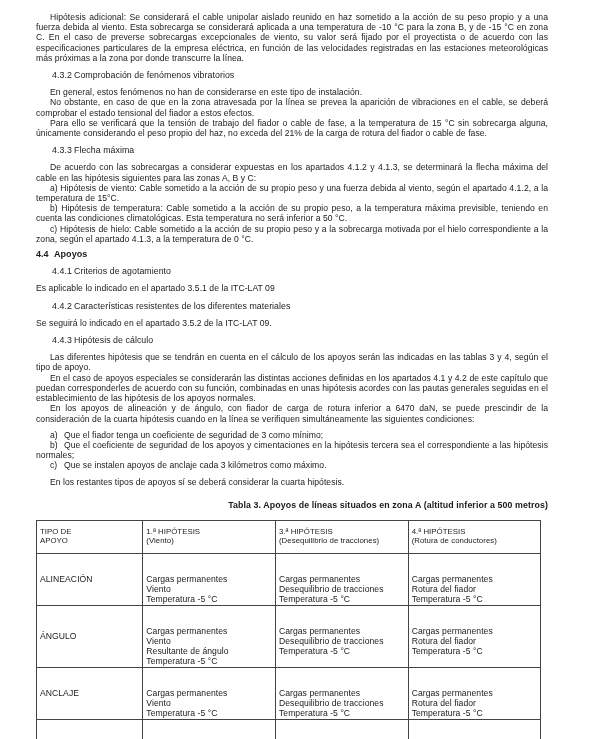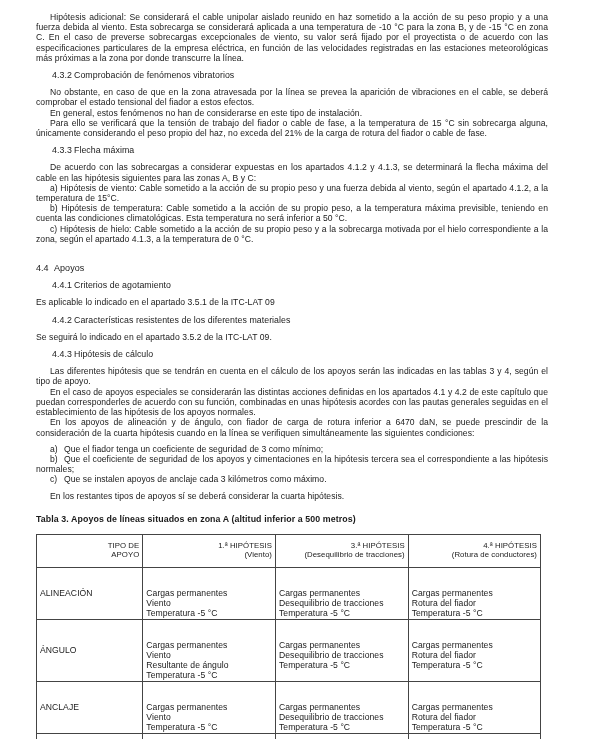--- a/index.html
+++ b/index.html
@@ -3,44 +3,44 @@
 <meta charset="utf-8">
 <style>
   html, body { margin:0; padding:0; background:#ffffff; }
   body { width:600px; height:739px; position:relative; overflow:hidden;
          font-family:"Liberation Sans", sans-serif; color:#1a1a1a; }
   .page { position:absolute; left:36px; top:12px; width:512px; font-size:8.6px; line-height:10.2px; letter-spacing:0.05px; }
   p { margin:0; text-align:justify; }
   .ind { text-indent:14px; }
   .h3 { margin:7px 0 7px 14px; font-size:8.8px; }
   .h3 .num { display:inline-block; width:24px;text-align:center; }
-  .h2 { margin:19px 0 7px 0; font-weight:normal; font-size:9px; }
+  .h2 { margin:5px 0 7px 0; font-weight:bold; font-size:9px; }
   .h2 .num { display:inline-block; width:18px; }
   .gap { height:6px; }
   .list-item { text-indent:14px; }
   .list-item .lbl { display:inline-block; width:14px; text-indent:0; }
-  .table-caption { text-align:left; font-weight:bold; font-size:8.8px; margin:13px 0 10px 0; letter-spacing:0.1px; }
+  .table-caption { text-align:right; font-weight:bold; font-size:8.8px; margin:13px 0 10px 0; letter-spacing:0.1px; }
   table { border-collapse:collapse; width:505px; font-size:8.6px; line-height:10px; }
   td, th { border:1px solid #444; vertical-align:middle; padding:1px 3px; }
-  th { font-weight:normal; text-align:right; font-size:7.8px; line-height:9.5px; padding:6px 3px 7px; }
+  th { font-weight:normal; text-align:left; font-size:7.8px; line-height:9.5px; padding:6px 3px 7px; }
   td.type { width:100px; }
   td.cell { width:126px; vertical-align:top; padding-top:20px; padding-bottom:1px; }
   td.cell div { white-space:nowrap; }
 </style>
 </head>
 <body>
 
 <div class="page">
   <p class="ind">Hipótesis adicional: Se considerará el cable unipolar aislado reunido en haz sometido a la acción de su peso propio y a una fuerza debida al viento. Esta sobrecarga se considerará aplicada a una temperatura de -10 °C para la zona B, y de -15 °C en zona C. En el caso de preverse sobrecargas excepcionales de viento, su valor será fijado por el proyectista o de acuerdo con las especificaciones particulares de la empresa eléctrica, en función de las velocidades registradas en las estaciones meteorológicas más próximas a la zona por donde transcurre la línea.</p>
 
   <div class="h3">
     <span class="num">4.3.2</span><span>Comprobación de fenómenos vibratorios</span>
   </div>
+  <p class="ind">En general, estos fenómenos no han de considerarse en este tipo de instalación.</p>
   <p class="ind">No obstante, en caso de que en la zona atravesada por la línea se prevea la aparición de vibraciones en el cable, se deberá comprobar el estado tensional del fiador a estos efectos.</p>
-  <p class="ind">En general, estos fenómenos no han de considerarse en este tipo de instalación.</p>
   <p class="ind">Para ello se verificará que la tensión de trabajo del fiador o cable de fase, a la temperatura de 15 °C sin sobrecarga alguna, únicamente considerando el peso propio del haz, no exceda del 21% de la carga de rotura del fiador o cable de fase.</p>
 
   <div class="h3">
     <span class="num">4.3.3</span><span>Flecha máxima</span>
   </div>
   <p class="ind">De acuerdo con las sobrecargas a considerar expuestas en los apartados 4.1.2 y 4.1.3, se determinará la flecha máxima del cable en las hipótesis siguientes para las zonas A, B y C:</p>
   <p class="ind">a) Hipótesis de viento: Cable sometido a la acción de su propio peso y una fuerza debida al viento, según el apartado 4.1.2, a la temperatura de 15°C.</p>
   <p class="ind">b) Hipótesis de temperatura: Cable sometido a la acción de su propio peso, a la temperatura máxima previsible, teniendo en cuenta las condiciones climatológicas. Esta temperatura no será inferior a 50 °C.</p>
   <p class="ind">c) Hipótesis de hielo: Cable sometido a la acción de su propio peso y a la sobrecarga motivada por el hielo correspondiente a la zona, según el apartado 4.1.3, a la temperatura de 0 °C.</p>
 

